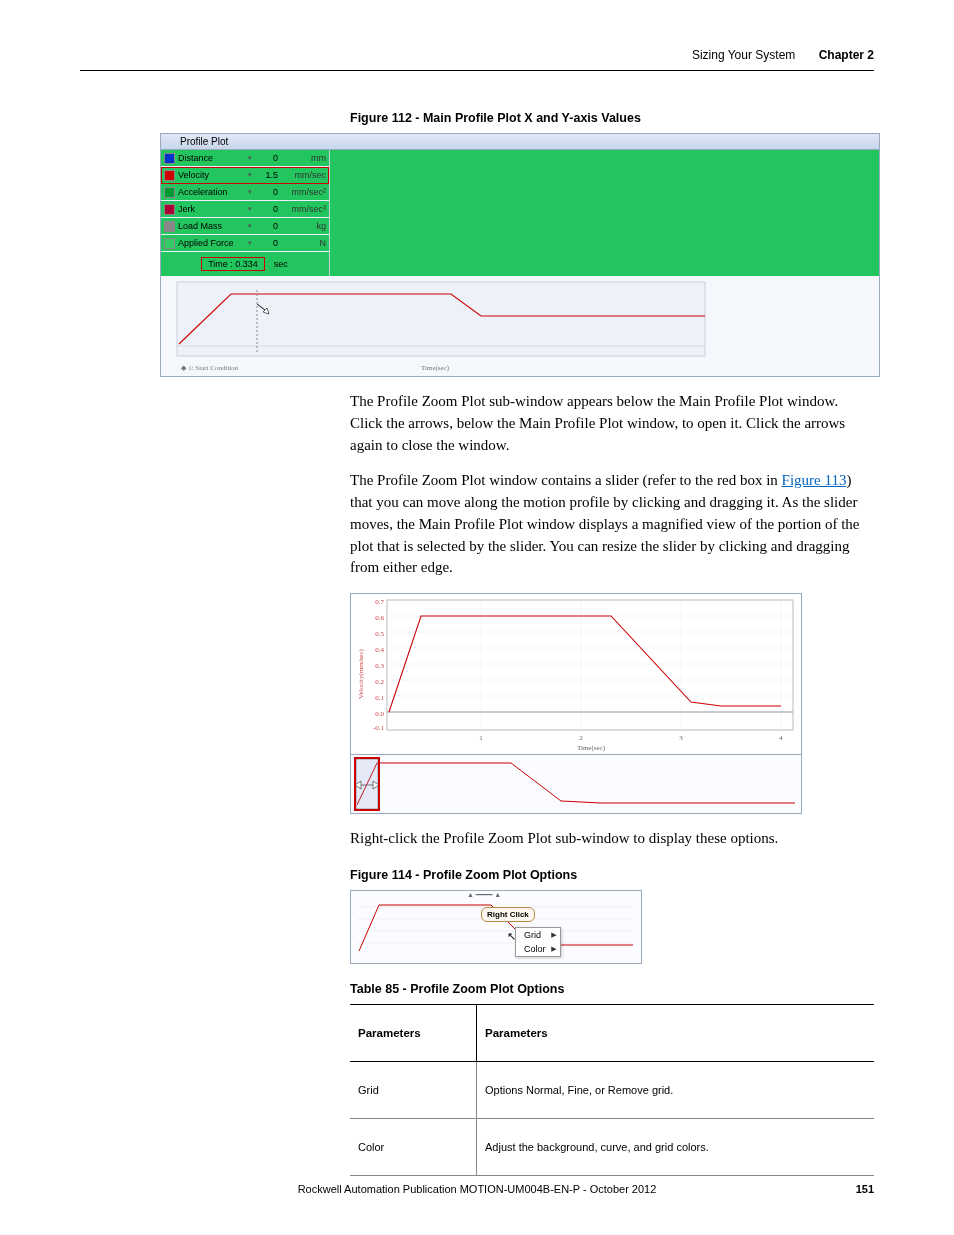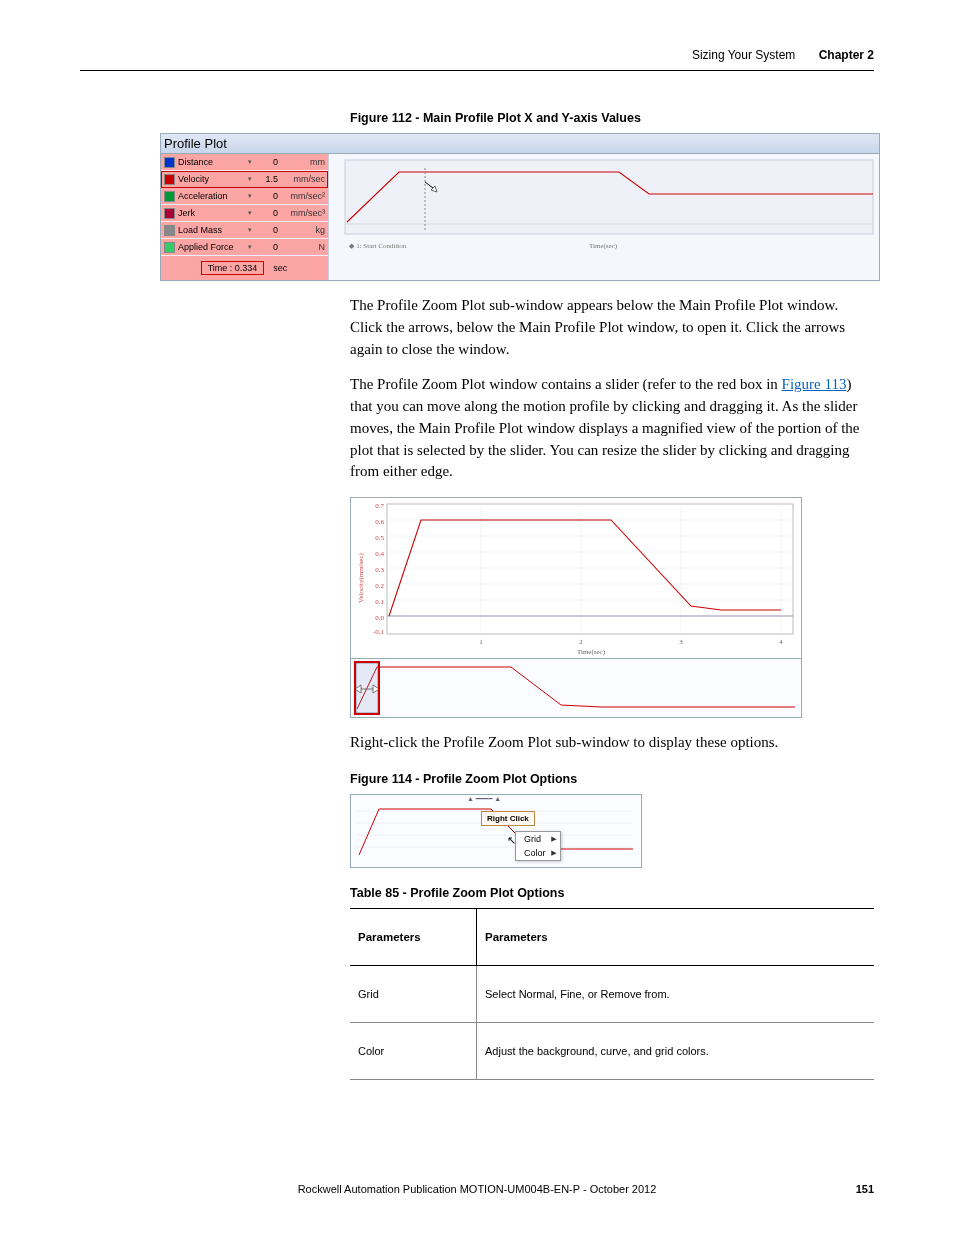--- a/index.html
+++ b/index.html
@@ -47,29 +47,30 @@
   }
 
   
   .fig112-wrap {
     margin-left: -190px;
     width: 720px;
   }
   .panel-title {
     background: linear-gradient(to bottom, #e0e8f4, #c8d6ec);
     font-family: Tahoma, Arial, sans-serif;
-    font-size: 13px;
-    padding: 2px 3px;
+    font-size: 10px;
+    padding: 2px 19px;
     border: 1px solid #9ab;
   }
   .fig112-body {
     display: flex;
     border: 1px solid #9ab;
     border-top: none;
-    background: #fca5a5;
+    background: #22c55e;
+    flex-direction: column;
   }
   .legend-col {
     width: 168px;
     font-family: Tahoma, Arial, sans-serif;
     font-size: 9px;
     border-right: 1px solid #ccd;
   }
   .legend-row {
     display: flex;
     align-items: center;
@@ -135,21 +136,21 @@
     border: 1px solid #9ab;
     background: #fafcff;
     position: relative;
   }
   .fig114-wrap svg { display: block; }
   .rclick-balloon {
     position: absolute;
     left: 130px; top: 16px;
     background: #fff8f0;
     border: 1.5px solid #b84;
-    border-radius: 0;
+    border-radius: 6px;
     font-family: Arial, sans-serif;
     font-size: 8px;
     font-weight: bold;
     padding: 2px 5px;
     color: #000;
   }
   .context-menu {
     position: absolute;
     left: 164px; top: 36px;
     background: #fff;
@@ -391,21 +392,21 @@
     <table class="t85">
       <thead>
         <tr>
           <th>Parameters</th>
           <th>Parameters</th>
         </tr>
       </thead>
       <tbody>
         <tr>
           <td>Grid</td>
-          <td>Select Normal, Fine, or Remove from.</td>
+          <td>Options Normal, Fine, or Remove grid.</td>
         </tr>
         <tr>
           <td>Color</td>
           <td>Adjust the background, curve, and grid colors.</td>
         </tr>
       </tbody>
     </table>
 
   </div>
 

